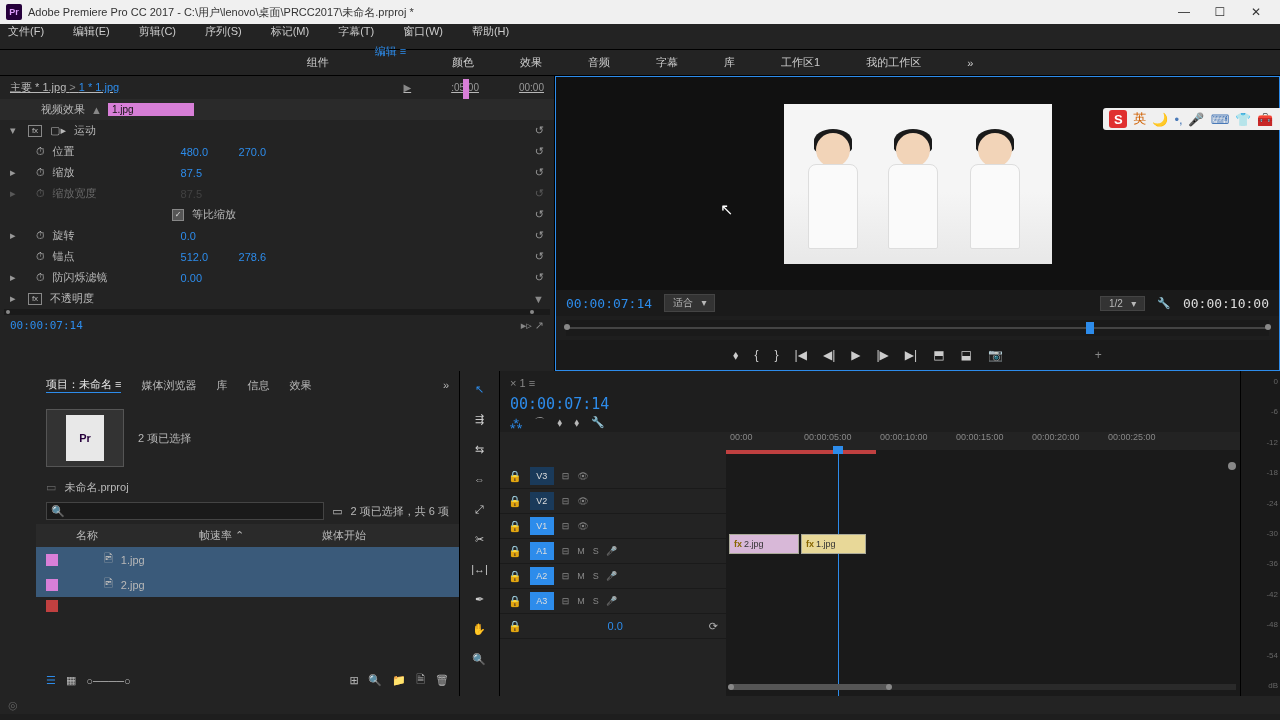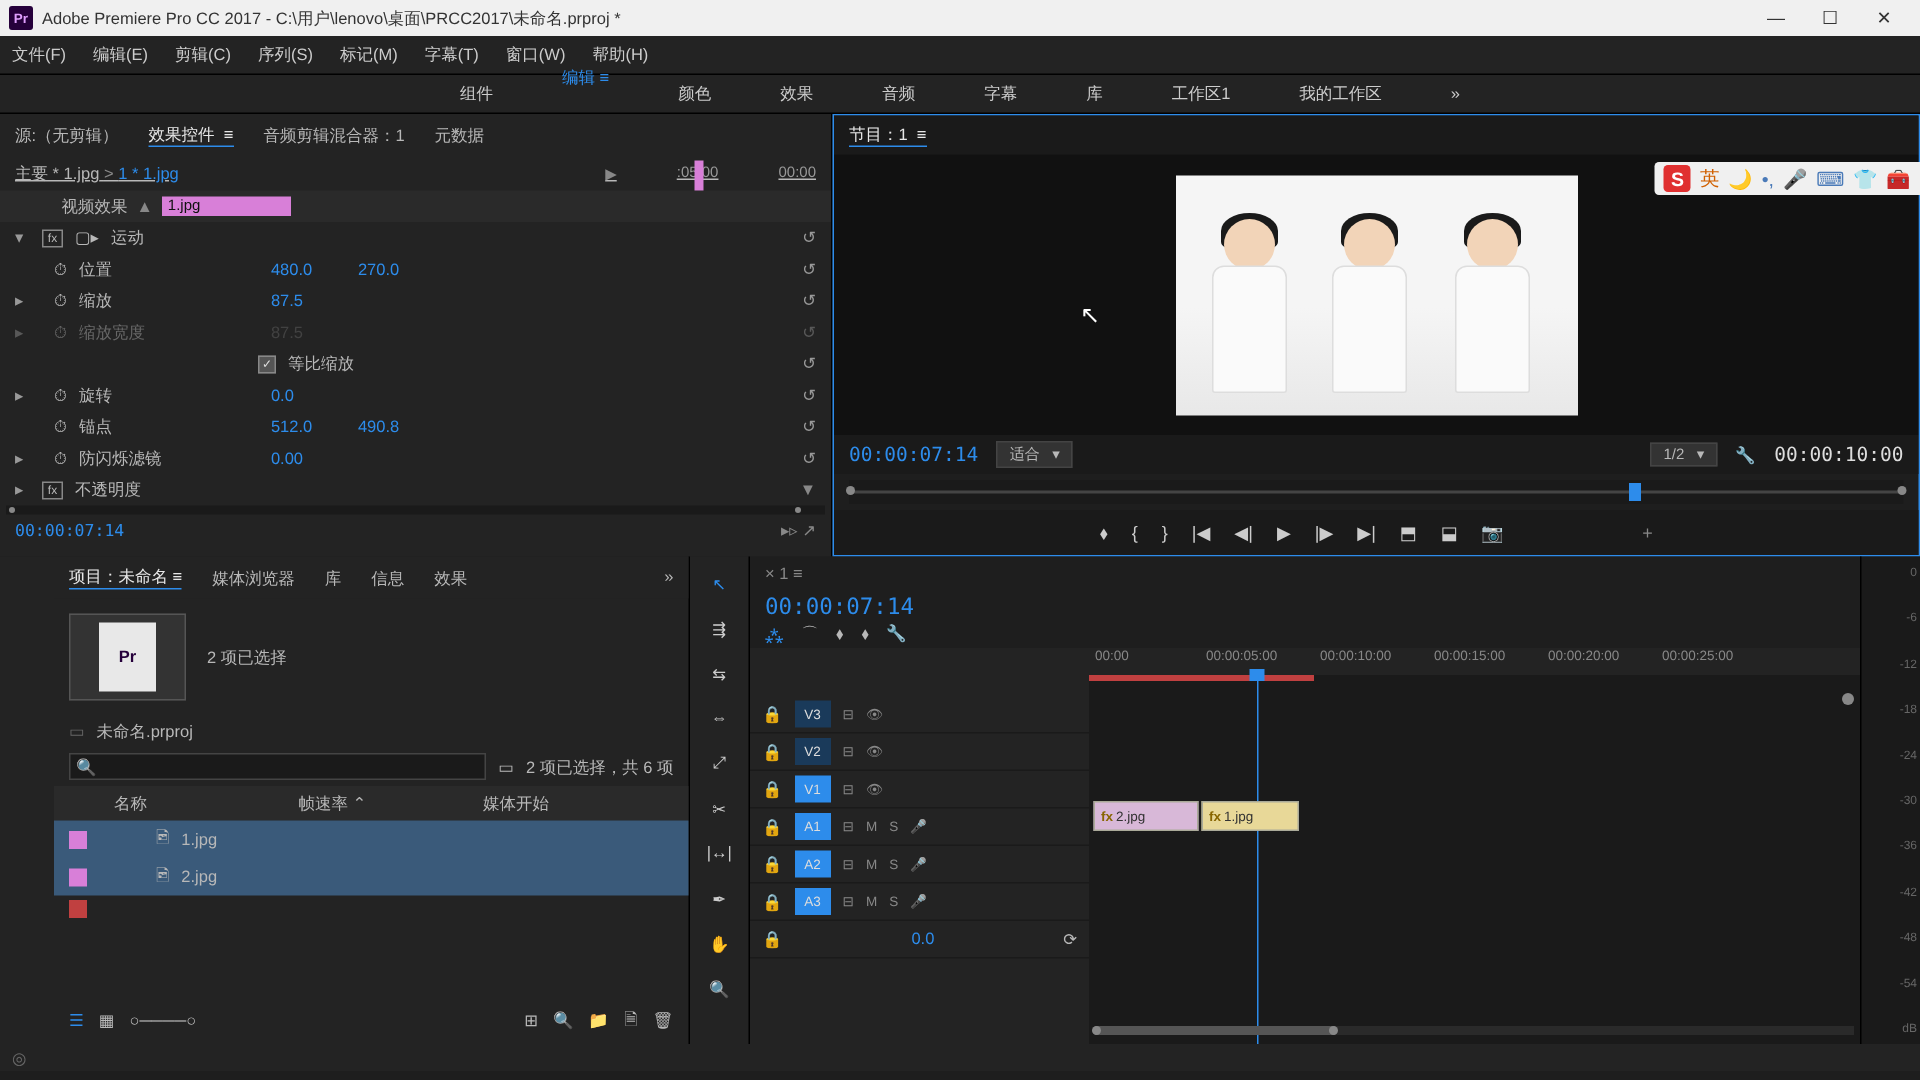--- a/index.html
+++ b/index.html
@@ -2,21 +2,21 @@
 <html><head>
 <meta charset="utf-8">
 <style>
 * { margin: 0; padding: 0; box-sizing: border-box; font-family: "Microsoft YaHei", Arial, sans-serif; user-select: none; }
 body { background: #1e1e1e; color: #b8b8b8; font-size: 11px; width: 1280px; height: 720px; overflow: hidden; }
 .titlebar { background: #f0f0f0; color: #333; height: 24px; display: flex; align-items: center; padding: 0 6px; justify-content: space-between; }
 .titlebar-left { display: flex; align-items: center; gap: 6px; }
 .pr-icon { width: 16px; height: 16px; background: #26003b; color: #e19fff; display: inline-flex; align-items: center; justify-content: center; font-weight: bold; font-size: 9px; border-radius: 2px; }
 .win-controls { display: flex; gap: 0; }
 .win-btn { width: 36px; height: 24px; display: flex; align-items: center; justify-content: center; font-size: 12px; color: #333; }
-.menubar { background: #232323; height: 26px; display: flex; align-items: center; padding: 0 8px; gap: 18px; border-bottom: 1px solid #000; }
+.menubar { background: #232323; height: 26px; display: flex; padding: 0 8px; gap: 29px; border-bottom: 1px solid #000; }
 .menubar span { color: #ccc; }
 .workspace-bar { background: #232323; height: 26px; display: flex; align-items: center; justify-content: center; gap: 46px; border-bottom: 1px solid #000; }
 .workspace-bar span { color: #ccc; }
 .ws-active { color: #2d8ceb !important; border-bottom: 2px solid #2d8ceb; padding-bottom: 20px; }
 .ws-active::after { content: " ≡"; color: #2d8ceb; }
 .main { display: flex; height: 295px; }
 .left-pane { width: 555px; display: flex; flex-direction: column; border-right: 1px solid #000; }
 .panel-tabs { height: 28px; display: flex; align-items: center; gap: 20px; padding: 0 10px; background: #232323; }
 .tab-active { color: #e8e8e8; border-bottom: 1px solid #2d8ceb; }
 .effects-content { flex: 1; background: #232323; overflow: hidden; }
@@ -126,26 +126,20 @@
   <span>音频</span>
   <span>字幕</span>
   <span>库</span>
   <span>工作区1</span>
   <span>我的工作区</span>
   <span style="color:#ccc;">»</span>
 </div>
 
 <div class="main">
   <div class="left-pane">
-    <div class="panel-tabs">
-      <span>源:（无剪辑）</span>
-      <span class="tab-active"><span>效果控件</span> &nbsp;≡</span>
-      <span>音频剪辑混合器：1</span>
-      <span>元数据</span>
-    </div>
     <div class="effects-content">
       <div class="fx-header">
         <div>
           <span>主要 * 1.jpg</span>
           <span style="color:#888;"> &gt; </span>
           <span style="color:#2d8ceb;">1 * 1.jpg</span>
         </div>
         <div class="fx-timecode-hdr">
           <span style="color:#888;">▶</span>
           <span>:05:00</span>
@@ -208,21 +202,21 @@
         <span class="fx-label">旋转</span>
         <span class="fx-val">0.0</span>
         <span class="fx-reset">↺</span>
       </div>
       <div class="fx-row">
         <span class="fx-arrow"></span>
           <span></span>
         <span>⏱</span>
         <span class="fx-label">锚点</span>
         <span class="fx-val">512.0</span>
-        <span class="fx-val">490.8</span>
+        <span class="fx-val">278.6</span>
         <span class="fx-reset">↺</span>
       </div>
       <div class="fx-row">
         <span class="fx-arrow">▸</span>
           <span></span>
         <span>⏱</span>
         <span class="fx-label">防闪烁滤镜</span>
         <span class="fx-val">0.00</span>
         <span class="fx-reset">↺</span>
       </div>
@@ -237,23 +231,20 @@
         <div style="position:absolute;right:16px;top:1px;width:4px;height:4px;background:#888;border-radius:50%;"></div>
       </div>
       <div style="padding:4px 10px;display:flex;justify-content:space-between;">
         <span class="tc-blue" style="font-size:11px;">00:00:07:14</span>
         <span style="color:#888;">▸▹ ↗</span>
       </div>
     </div>
   </div>
 
   <div class="right-pane">
-    <div class="program-tabs">
-      <span class="tab-active"><span>节目：1</span> &nbsp;≡</span>
-    </div>
     <div class="preview">
       <div class="preview-img">
         <div class="person" style="left:18px;">
             <div class="hair"></div>
             <div class="head"></div>
             <div class="torso"></div>
           </div>
         <div class="person" style="left:98px;">
             <div class="hair"></div>
             <div class="head"></div>

